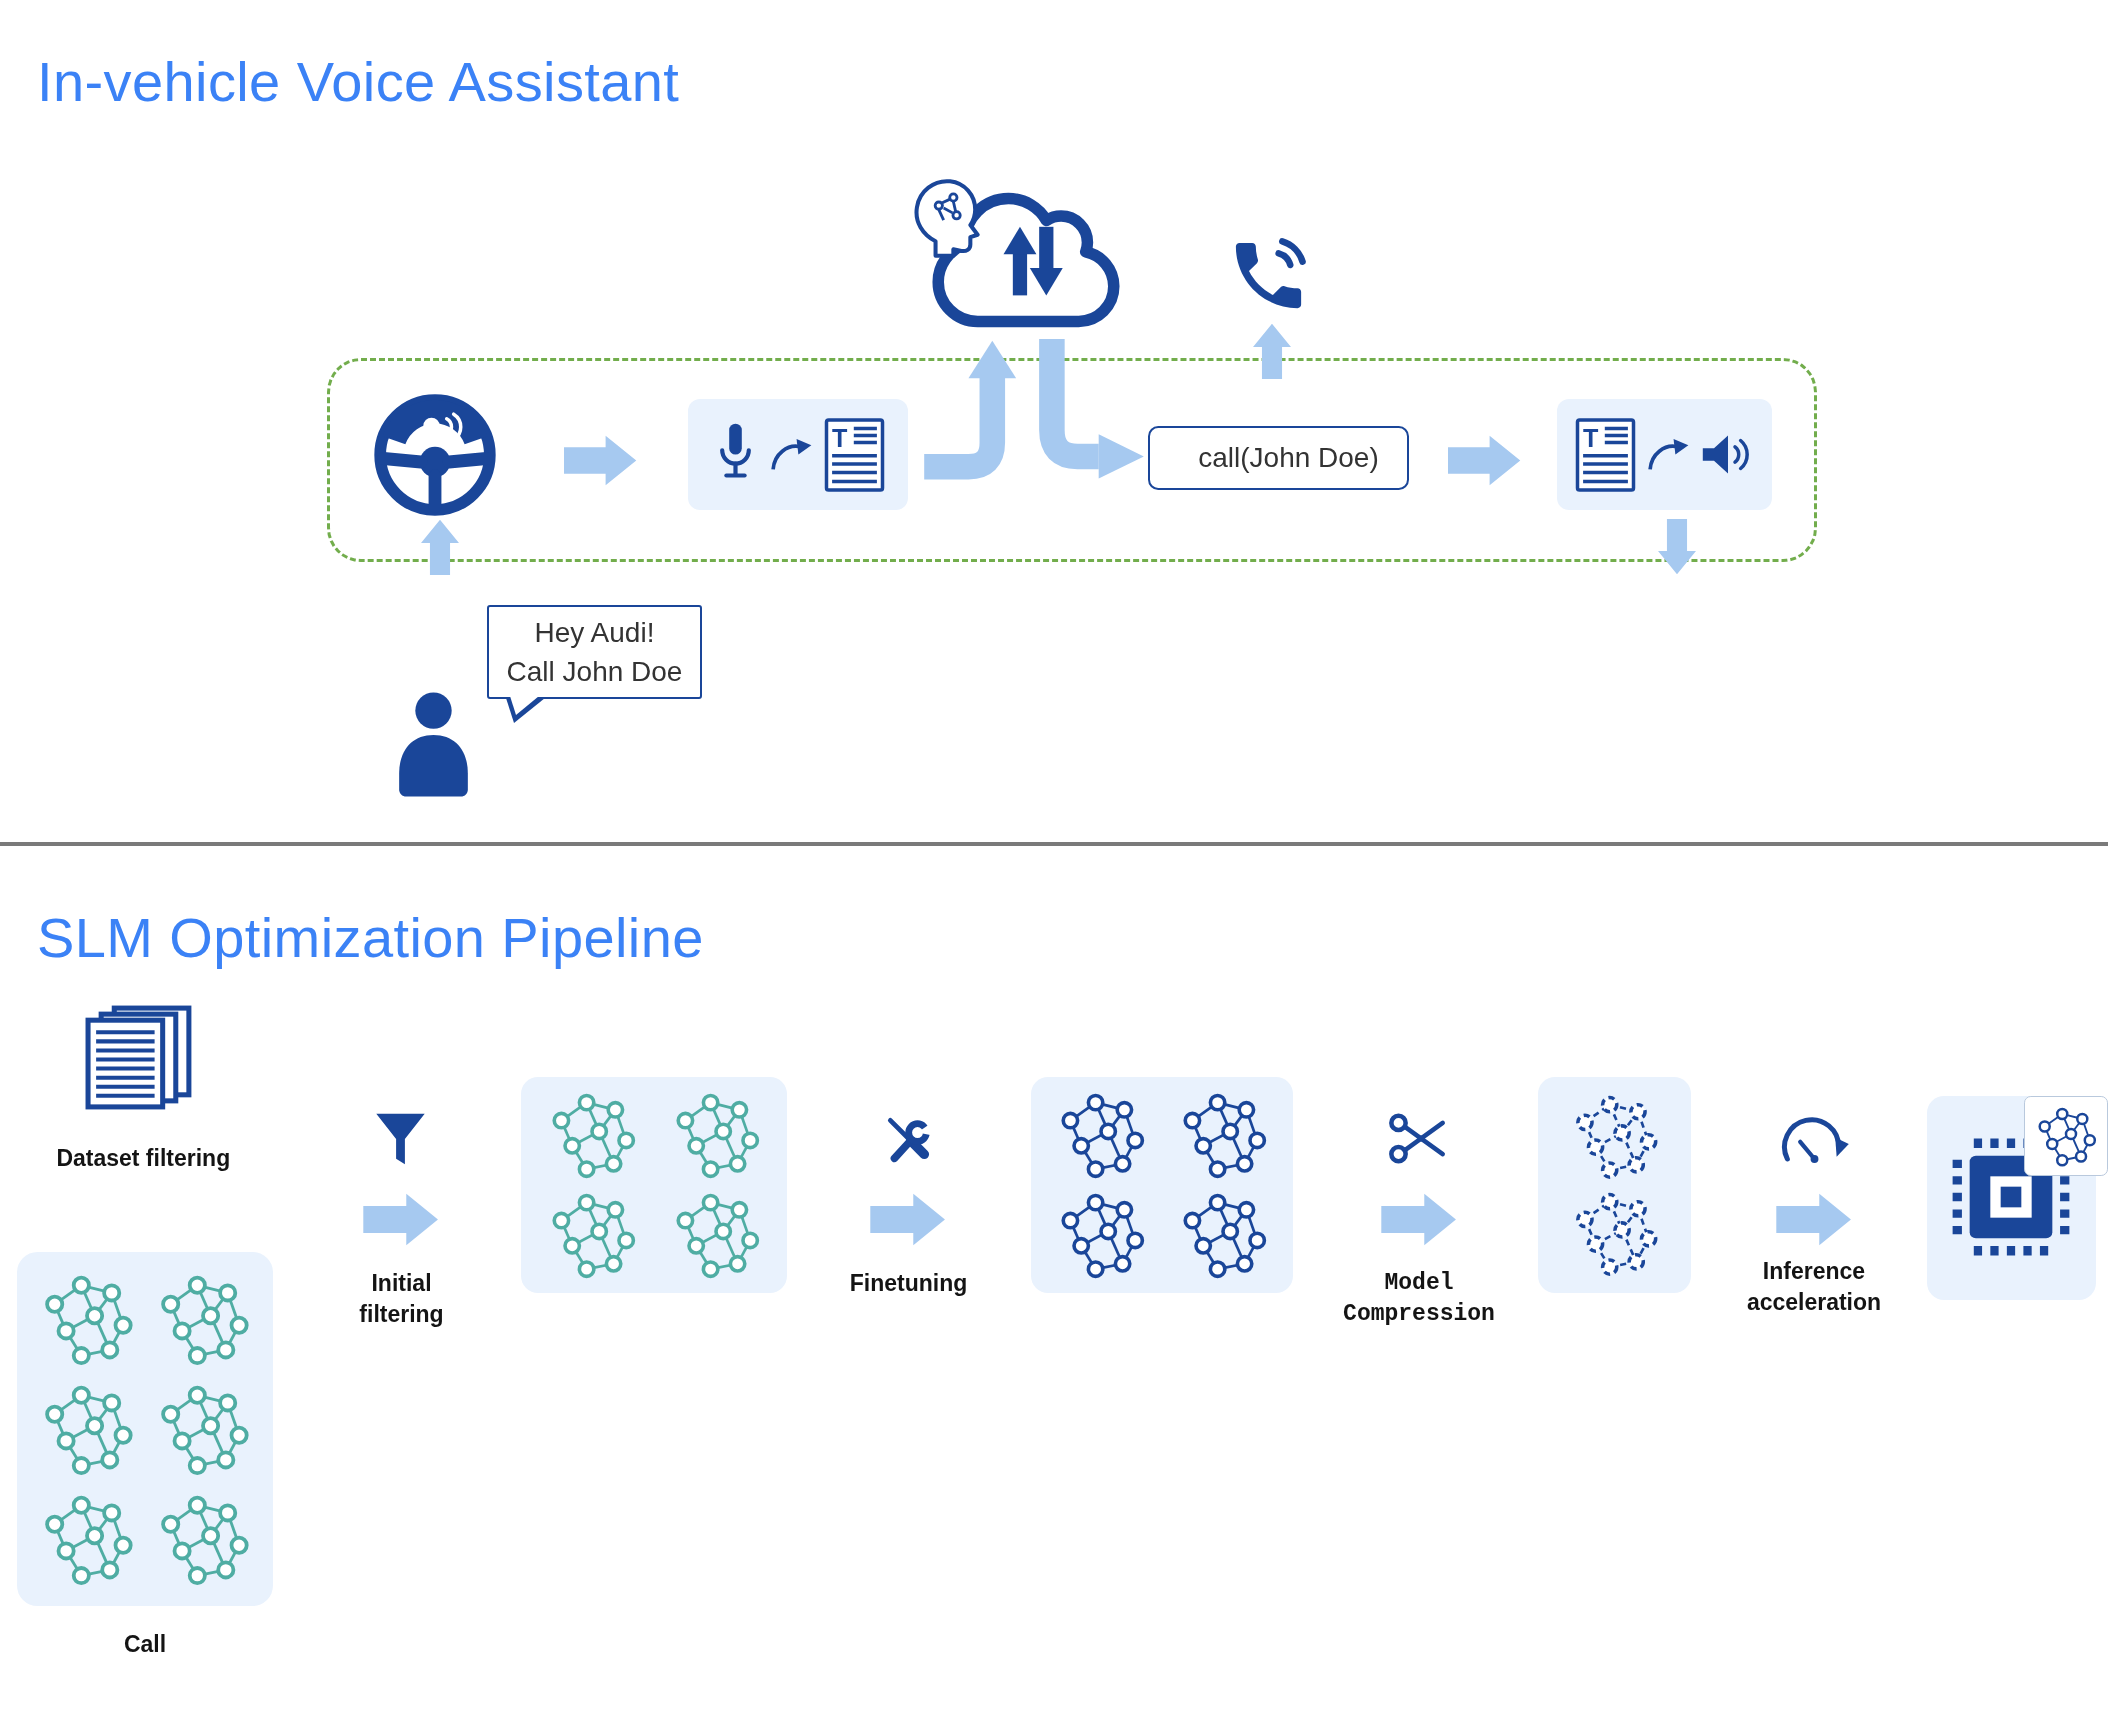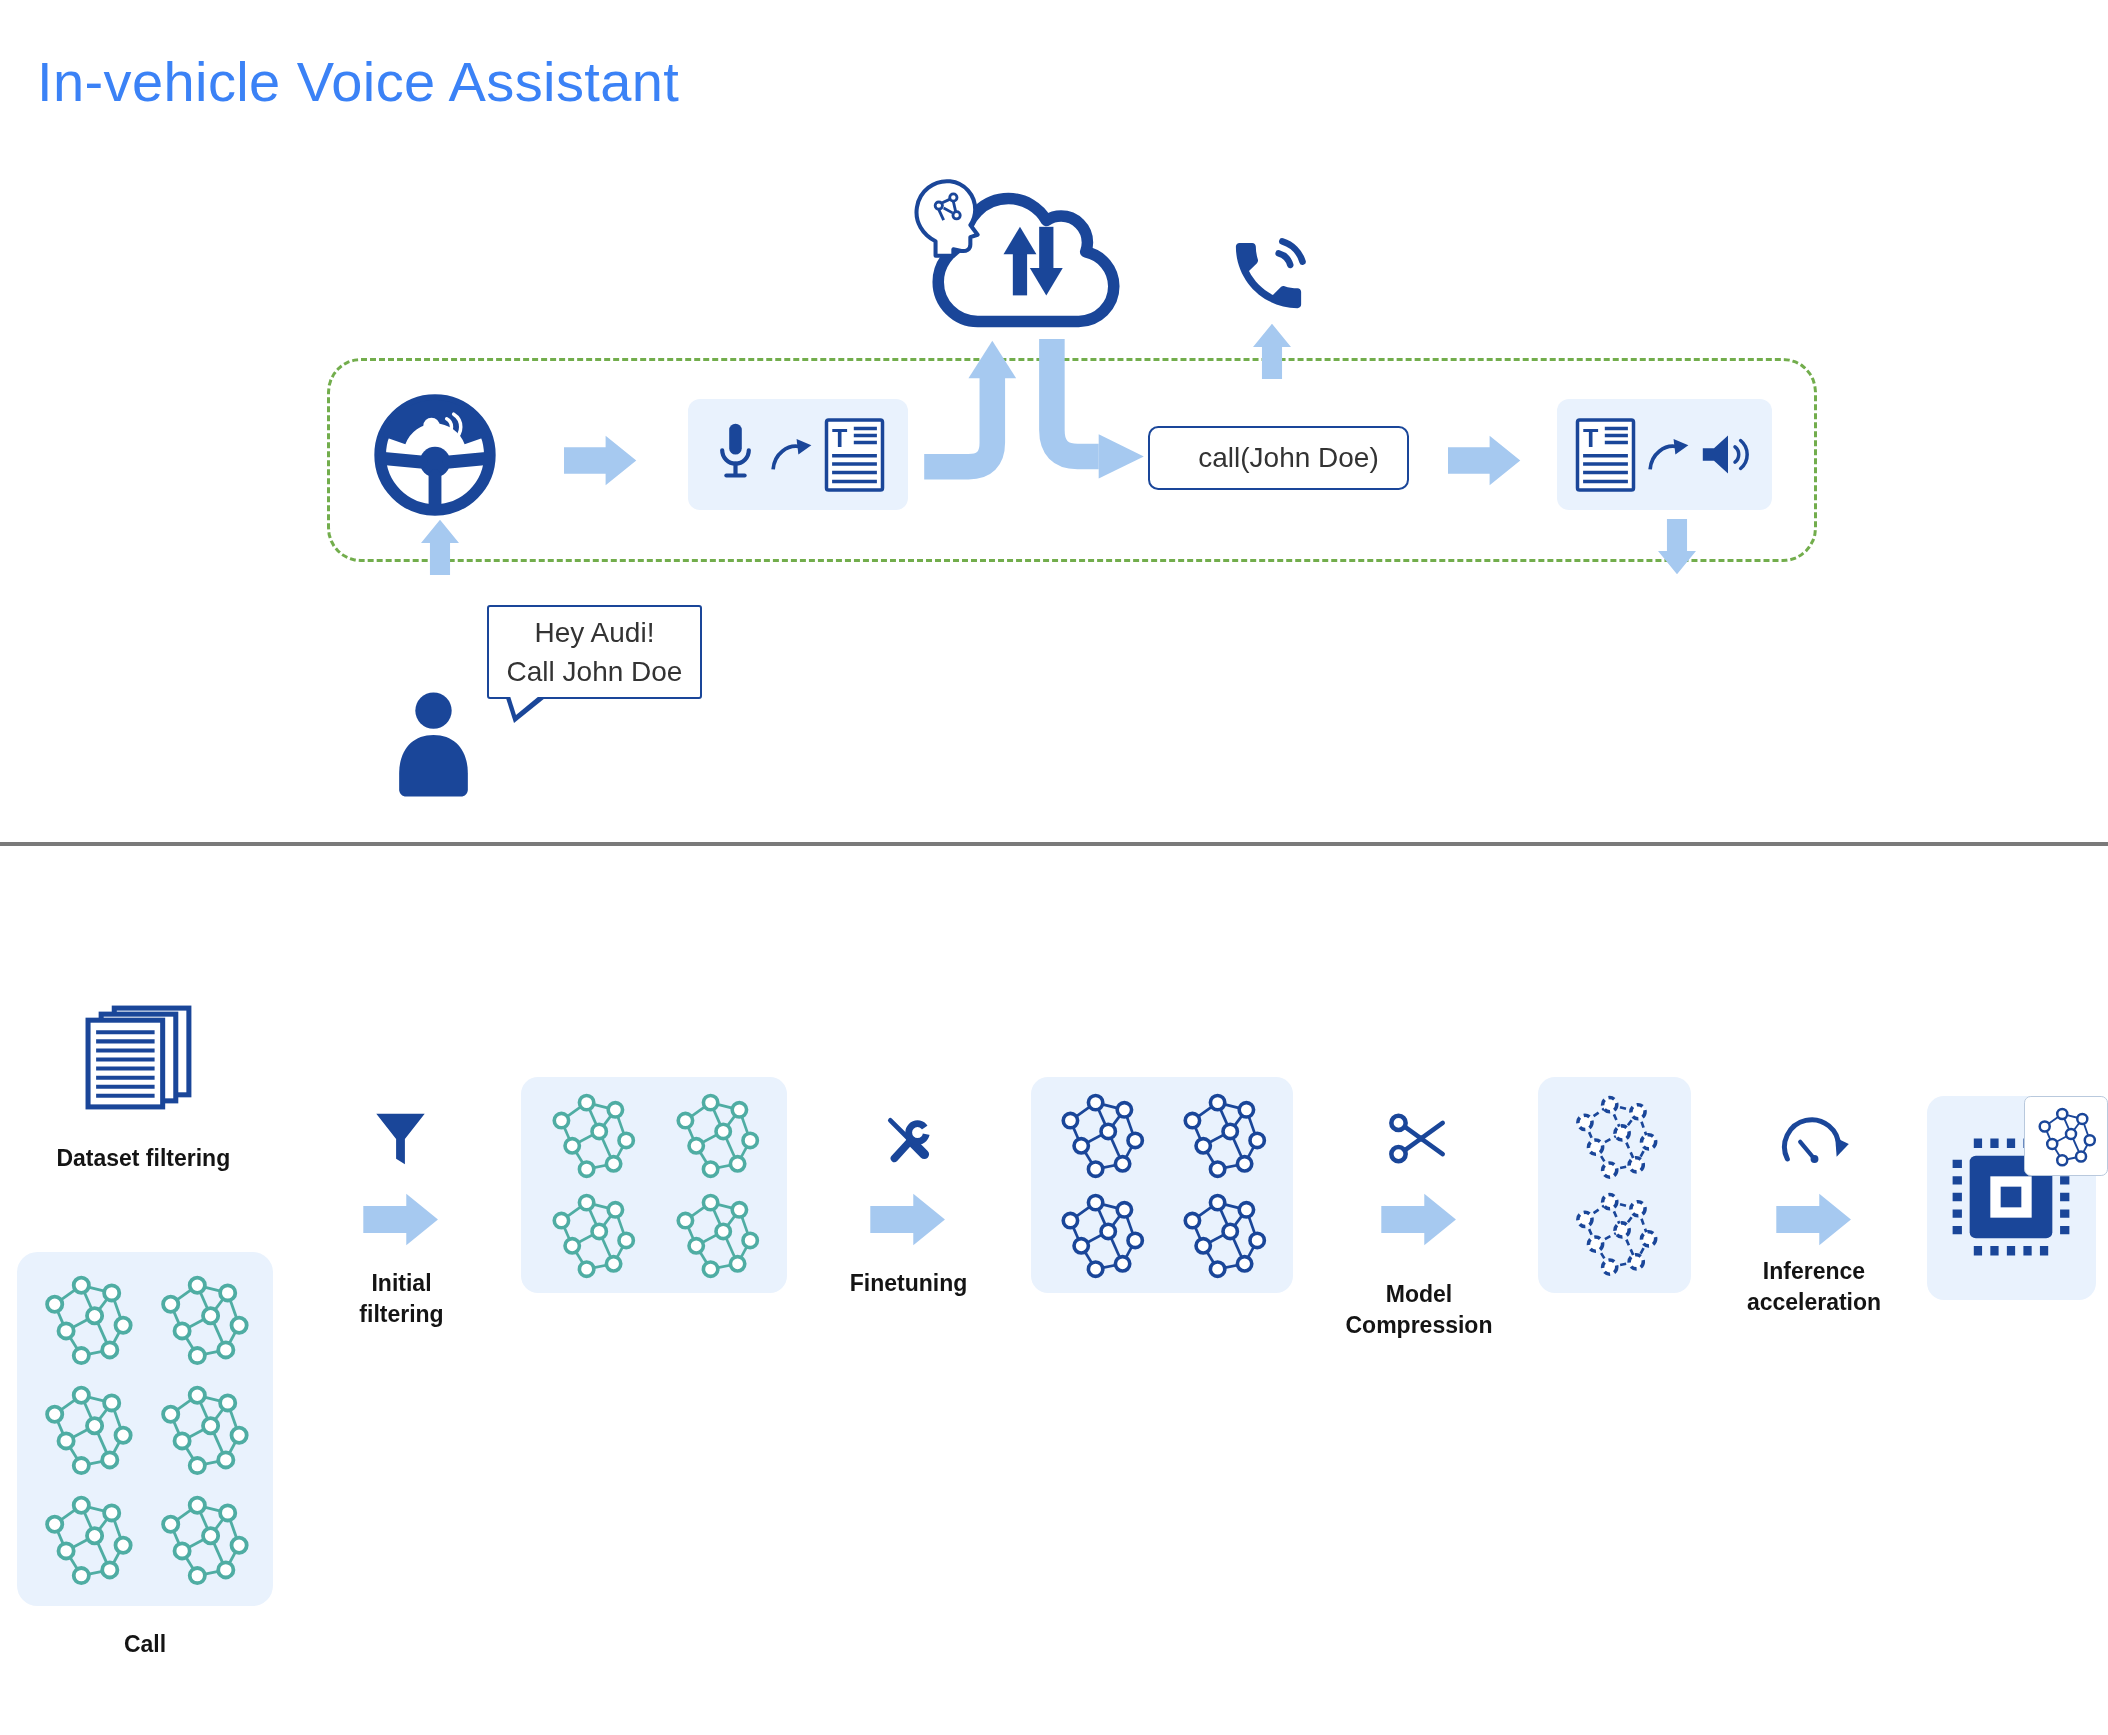--- a/index.html
+++ b/index.html
@@ -217,20 +217,21 @@
     <svg class="abs icon-dark" style="left:383px;top:681px;" width="101" height="128" viewBox="0 0 100 120">
       <circle cx="50" cy="26" r="18" fill="currentColor"></circle>
       <path d="M50 50 C28 50 16 66 16 88 L16 104 C16 108 19 111 23 111 L77 111 C81 111 84 108 84 104 L84 88 C84 66 72 50 50 50 Z" fill="currentColor"></path>
     </svg>
   </div>
 
   <div class="abs divider" style="left:0;top:842px;width:2108px;height:4.3px;"></div>
 
   <div class="abs" style="left:0;top:846px;width:2108px;height:889px;">
 
+    <div class="abs title" style="left:37px;top:59px;">SLM Optimization Pipeline</div>
 
     <svg class="abs icon-dark" style="left:82px;top:156px;" width="121" height="111" viewBox="0 0 120 110">
       <rect x="32" y="6" width="74" height="86" fill="#fff" stroke="currentColor" stroke-width="5"></rect>
       <rect x="19" y="12" width="74" height="86" fill="#fff" stroke="currentColor" stroke-width="5"></rect>
       <rect x="6" y="18" width="74" height="86" fill="#fff" stroke="currentColor" stroke-width="5"></rect>
       <g stroke="currentColor" stroke-width="4">
         <line x1="14" y1="30" x2="72" y2="30"></line>
           <line x1="14" y1="39" x2="72" y2="39"></line>
         <line x1="14" y1="48" x2="72" y2="48"></line>
           <line x1="14" y1="57" x2="72" y2="57"></line>
@@ -322,21 +323,21 @@
     <svg class="abs icon-dark" style="left:1383px;top:260px;" width="70" height="65" viewBox="0 0 100 100">
       <line x1="30" y1="68" x2="88" y2="26" stroke="currentColor" stroke-width="7" stroke-linecap="round"></line>
       <line x1="30" y1="32" x2="88" y2="74" stroke="currentColor" stroke-width="7" stroke-linecap="round"></line>
       <circle cx="20" cy="74" r="11" stroke="currentColor" stroke-width="7" fill="none"></circle>
       <circle cx="20" cy="26" r="11" stroke="currentColor" stroke-width="7" fill="none"></circle>
       <circle cx="55" cy="50" r="4.5" fill="currentColor"></circle>
     </svg>
     <svg class="abs arrow" style="left:1356px;top:347px;" width="126" height="53" viewBox="0 0 148 62">
         <use href="#sym-arrow"></use>
       </svg>
-    <div class="abs plabel" style="left:1334px;top:433px;width:170px;">
+    <div class="abs plabel" style="left:1334px;top:422px;width:170px;font-family:Liberation Mono, monospace;">
       <div>Model</div>
       <div>Compression</div>
     </div>
 
     <div class="abs panel col2" style="left:1538px;top:231px;width:153px;height:216px;">
       <svg class="net-dashed" width="102" height="89" viewBox="0 0 120 104">
           <use href="#sym-net" stroke-dasharray="7 5"></use>
         </svg>
       <svg class="net-dashed" width="102" height="89" viewBox="0 0 120 104">
           <use href="#sym-net" stroke-dasharray="7 5"></use>

